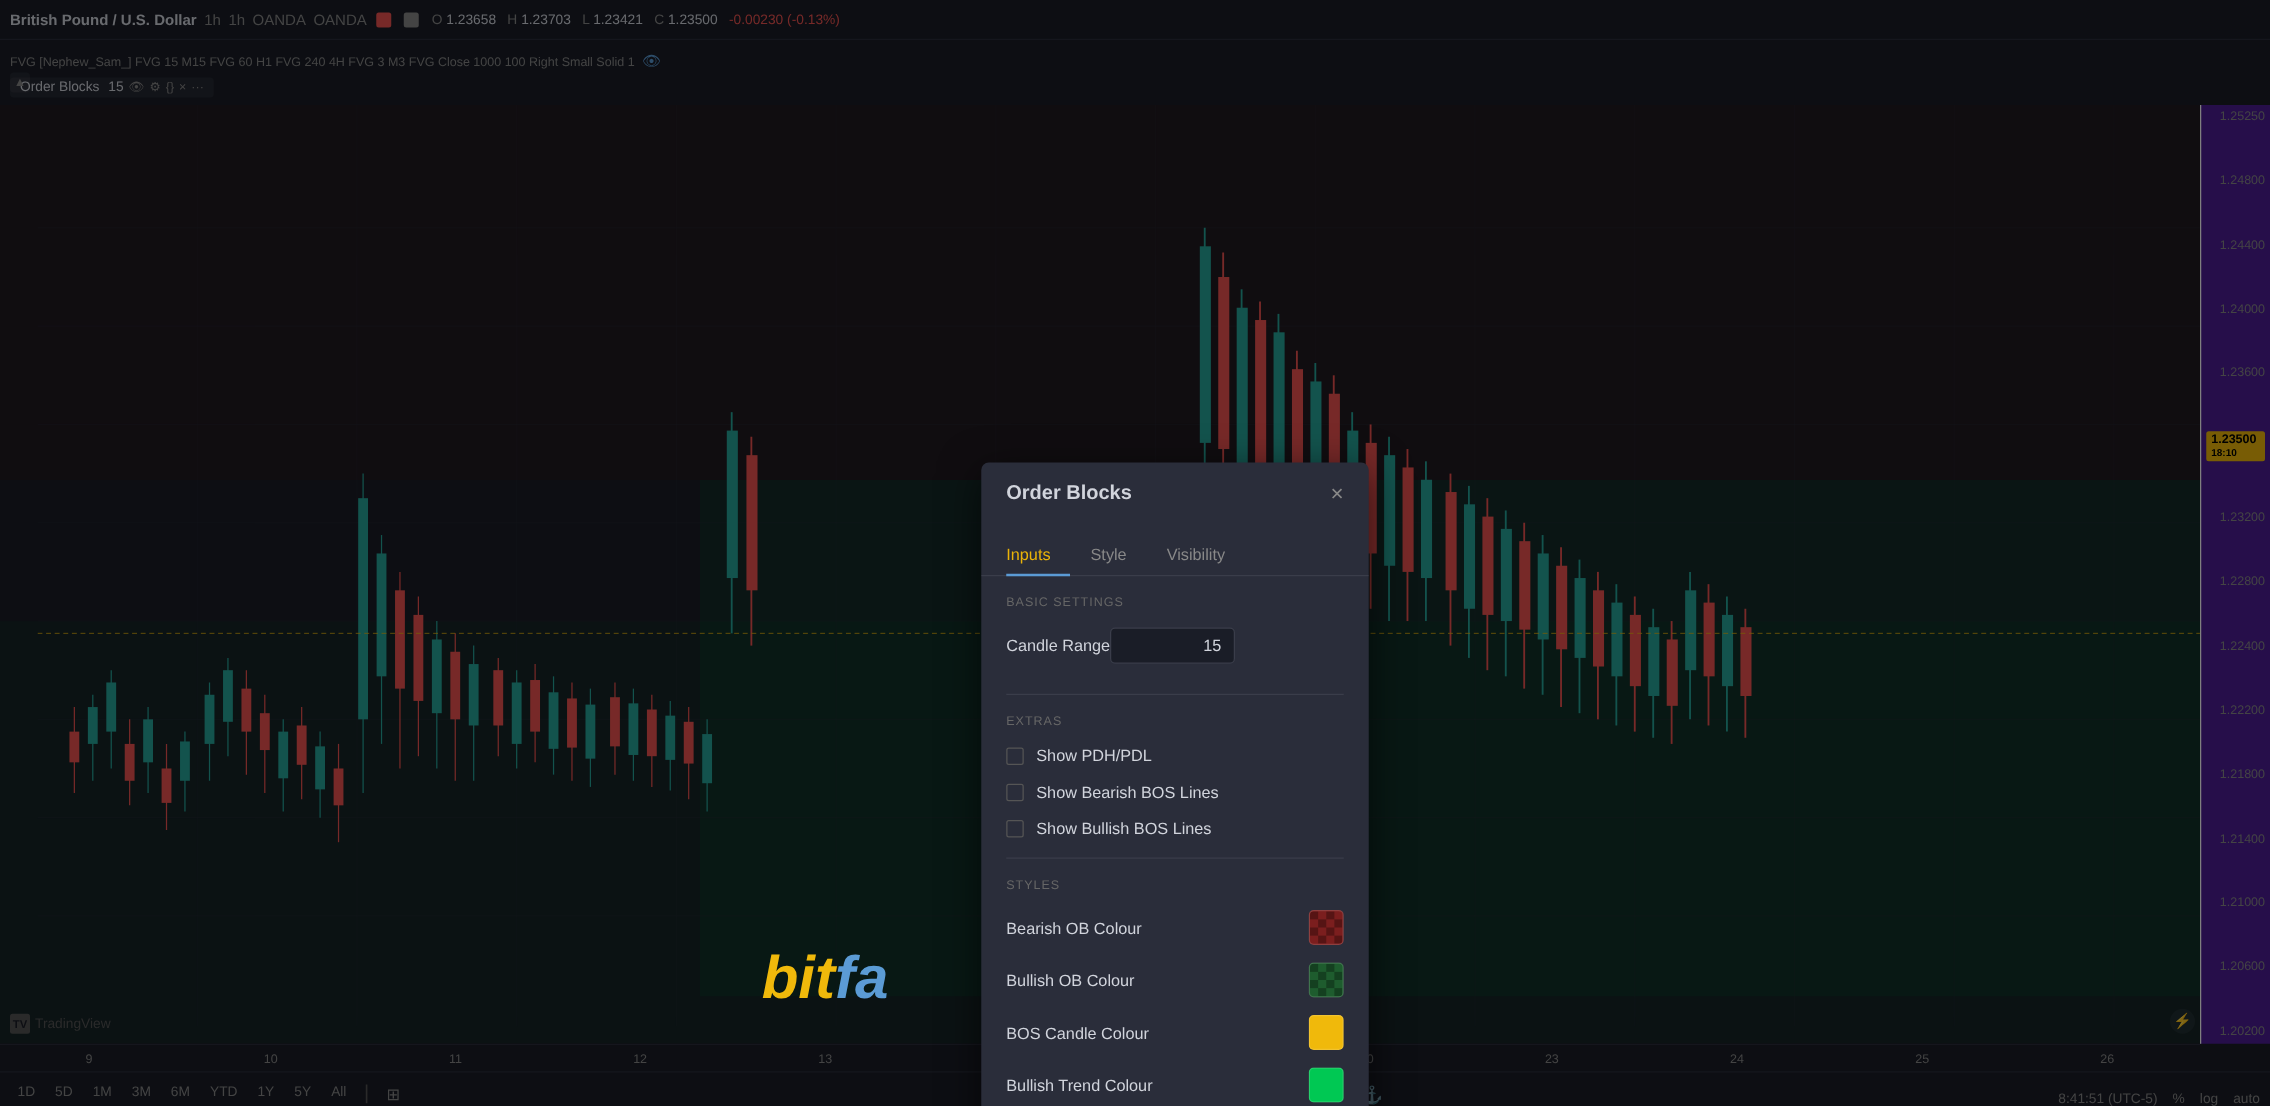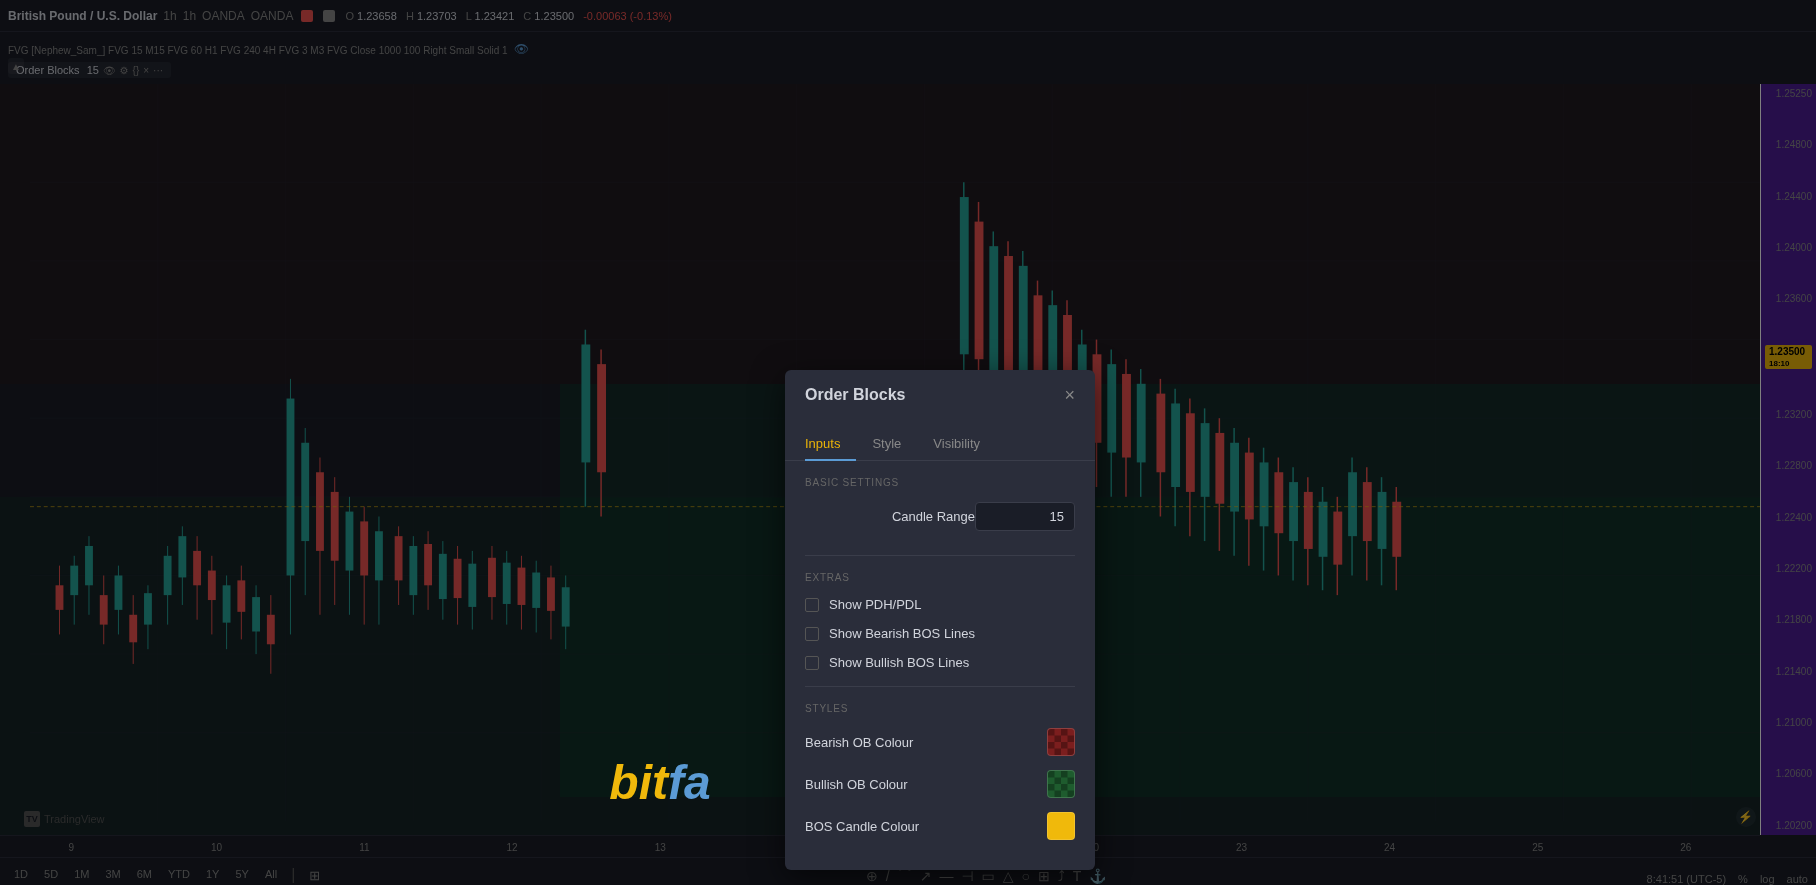--- a/index.html
+++ b/index.html
@@ -237,21 +237,21 @@
       font-size: 10px;
       color: #666;
       letter-spacing: 0.08em;
       text-transform: uppercase;
       margin-bottom: 14px;
     }
 
     .form-row {
       display: flex;
       align-items: center;
-      justify-content: flex-end;
+      justify-content: flex-start;
       margin-bottom: 24px;
     }
     .form-label {
       font-size: 13px;
       color: #d1d4dc;
     }
     .form-input {
       background: #1a1d27;
       border: 1px solid #3a3d4a;
       border-radius: 4px;
@@ -333,21 +333,21 @@
     
     .candle-svg {
       position: absolute;
       top: 0; left: 30px; right: 0; bottom: 0;
     }
 
     
     .tv-logo {
       position: absolute;
       bottom: 58px;
-      left: 24px;
+      left: 8px;
       display: flex;
       align-items: center;
       gap: 4px;
       font-size: 11px;
       color: #555;
       z-index: 10;
     }
     .tv-logo-icon {
       width: 16px; height: 16px;
       background: #555;
@@ -393,21 +393,21 @@
   </span>
   <span class="ohlc-info">
     <span class="ohlc-label">O</span>
     <span>1.23658</span>
     <span class="ohlc-label" style="margin-left:6px">H</span>
     <span>1.23703</span>
     <span class="ohlc-label" style="margin-left:6px">L</span>
     <span>1.23421</span>
     <span class="ohlc-label" style="margin-left:6px">C</span>
     <span>1.23500</span>
-    <span class="price-down" style="margin-left:6px">-0.00063</span>
+    <span class="price-down" style="margin-left:6px">-0.00230</span>
     <span class="price-down">(-0.13%)</span>
   </span>
 </div>
 
 <div class="second-bar">
   <span>FVG [Nephew_Sam_] FVG 15 M15 FVG 60 H1 FVG 240 4H FVG 3 M3 FVG Close 1000 100 Right Small Solid 1</span>
   <span style="margin-left:6px;color:#5b9bd5;font-size:12px;">👁</span>
 </div>
 
 <div class="indicator-bar">
@@ -766,20 +766,24 @@
             <rect width="7" height="7" x="21" y="21" fill="rgba(0,0,0,0.3)"></rect>
           </svg>
         </div>
       </div>
 
       <div class="color-row">
         <span class="color-label">BOS Candle Colour</span>
         <div class="color-swatch" style="background:#f0b90b;"></div>
       </div>
 
+      <div class="color-row">
+        <span class="color-label">Bullish Trend Colour</span>
+        <div class="color-swatch" style="background:#00c853;"></div>
+      </div>
 
     </div>
 
   </div>
 </div>
 
 <div class="watermark" style="position:absolute;bottom:75px;left:660px;z-index:250;font-size:48px;font-weight:900;font-style:italic;pointer-events:none;">
   <span class="watermark-bit">bit</span><span class="watermark-fa">fa</span>
 </div>
 

